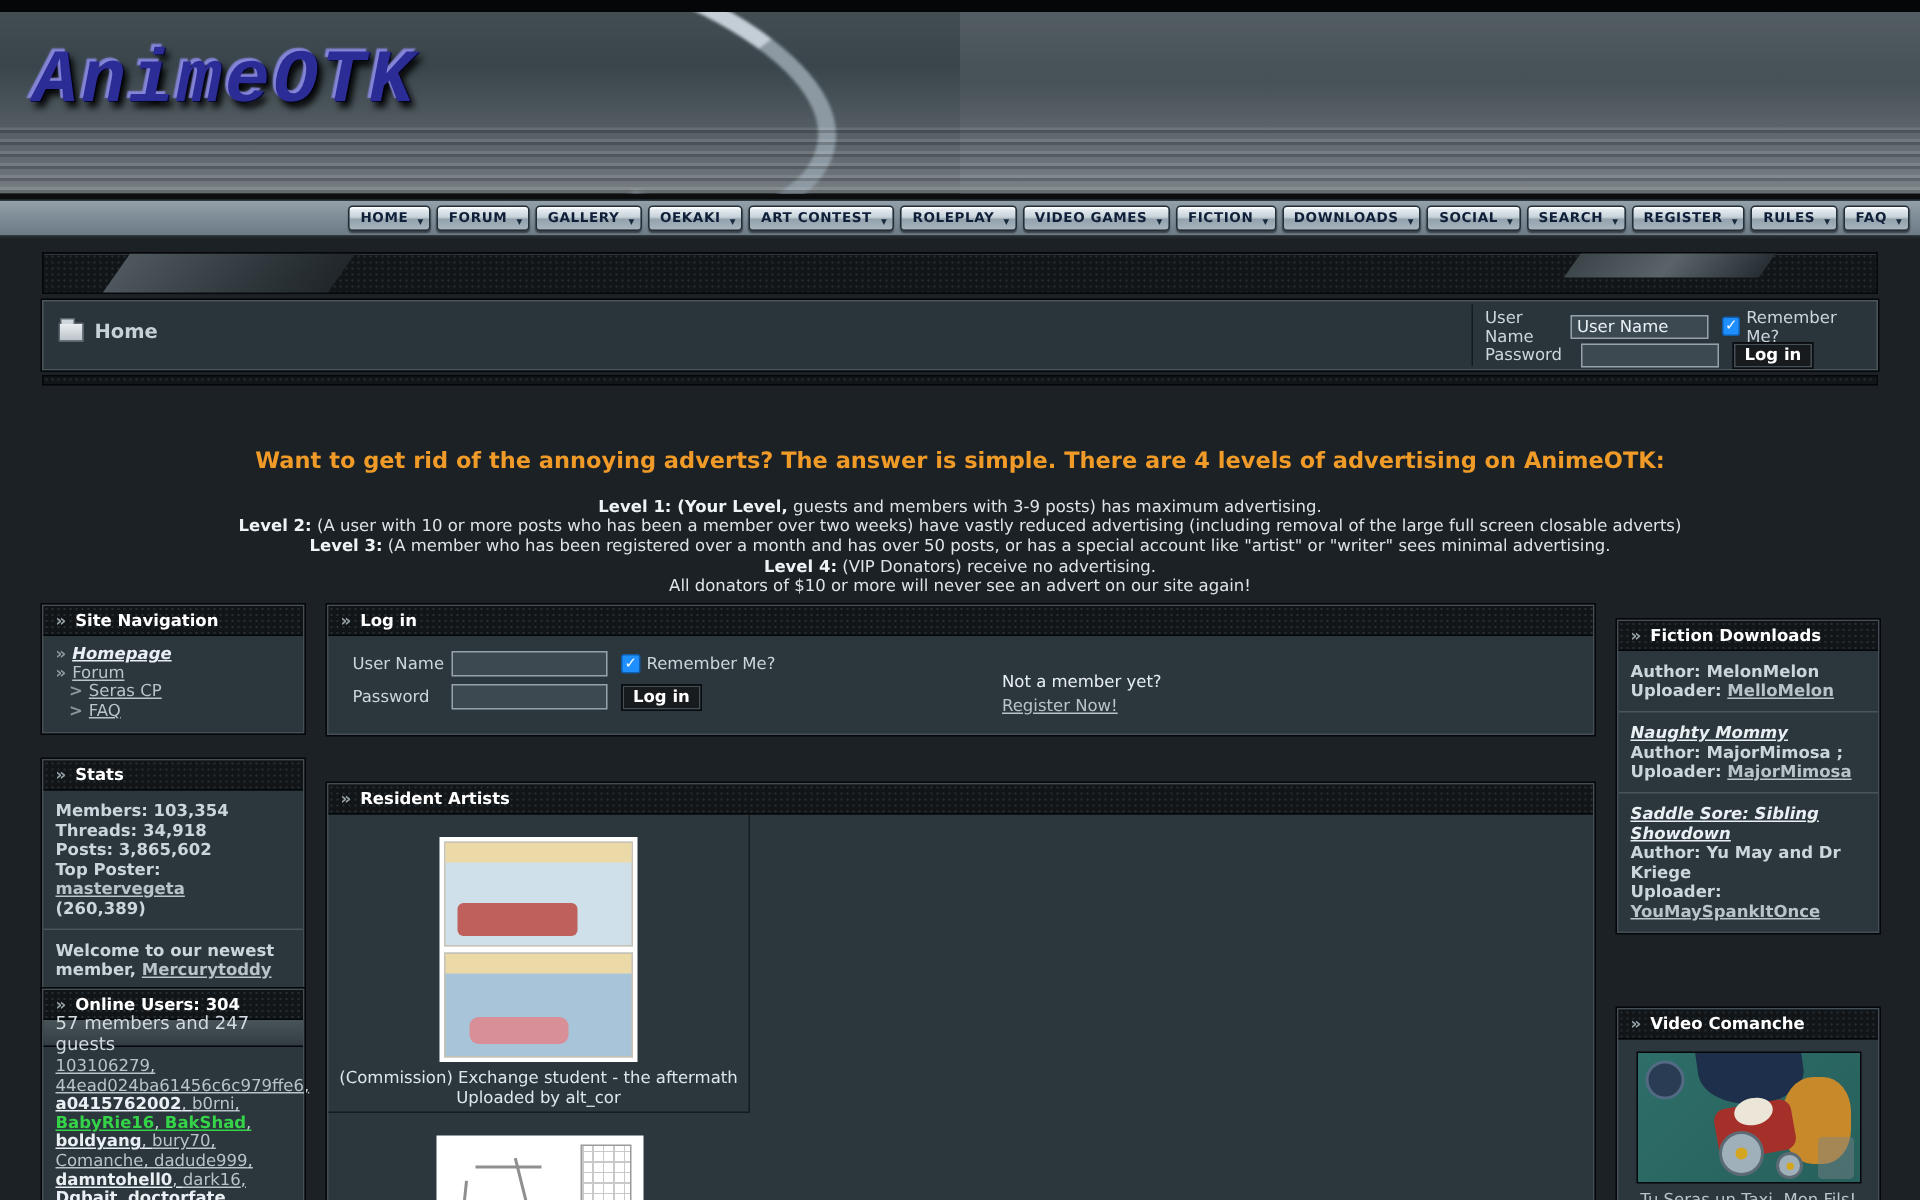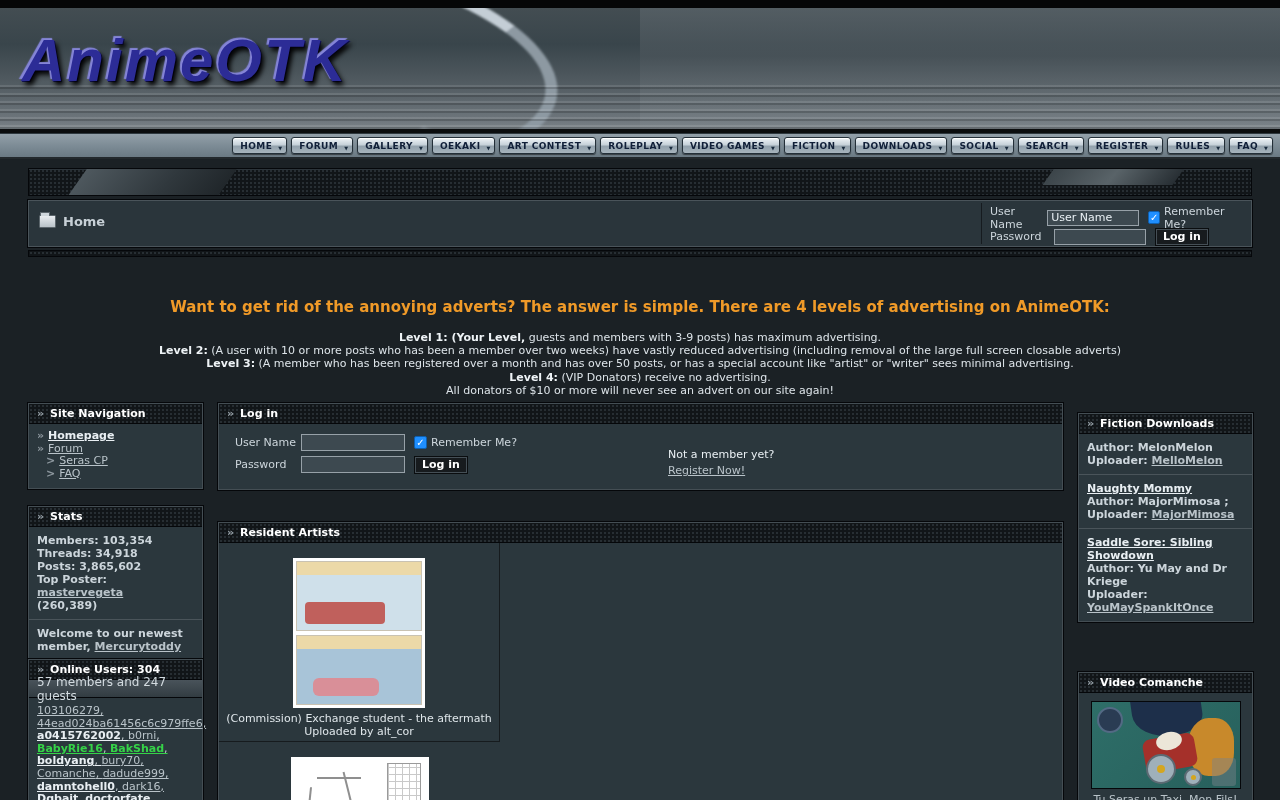--- a/index.html
+++ b/index.html
@@ -14,22 +14,22 @@
             background:linear-gradient(180deg,#434d52 0%,#39454b 30%,#4c565c 55%,#5d666c 75%,#6d757b 92%,#7b8388 100%);
             border-bottom:4px solid #0b0d0e; }
   .banner .shine { position:absolute; right:0; top:0; width:640px; height:100%;
             background:linear-gradient(180deg,#5a646a 0%,#4a545a 40%,#646d73 70%,#7d858b 100%); opacity:.7; }
   .banner .stripes { position:absolute; left:0; bottom:0; width:100%; height:44px;
             background:repeating-linear-gradient(180deg, rgba(255,255,255,.10) 0 2px, rgba(0,0,0,.18) 2px 4px, transparent 4px 8px); }
   .swirl { position:absolute; border-radius:50%; border:12px solid transparent; }
   .sw1 { left:-60px; top:-70px; width:620px; height:230px; border-top-color:#c4ced6; border-right-color:#8d99a2; transform:rotate(8deg); filter:blur(1px); }
   .sw2 { left:-80px; top:0px; width:700px; height:260px; border-bottom-color:#aeb9c1; border-left-color:#78848d; transform:rotate(-6deg); filter:blur(1px); }
   .sw3 { left:380px; top:30px; width:560px; height:150px; border-bottom-color:#9aa5ad; transform:rotate(4deg); filter:blur(1.5px); opacity:.8; }
-  .logo { position:absolute; left:22px; top:18px; font-family:Liberation Sans, sans-serif;
-          font-style:italic; font-weight:bold; font-size:60px; letter-spacing:2px; color:#2c2c96;
+  .logo { position:absolute; left:22px; top:18px; font-family:Liberation Mono, monospace;
+          font-style:italic; font-weight:bold; font-size:50px; letter-spacing:2px; color:#2c2c96;
           text-shadow:-2px -2px 1px #8585d8, 3px 4px 5px #000, 1px 1px 0 #14145a; }
 
   
   .navbar { position:absolute; top:133px; left:0; width:1280px; height:26px;
             background:linear-gradient(180deg,#93a0a9 0%,#7b8a94 55%,#6b7a84 100%);
             border-top:1px solid #2e383e; border-bottom:2px solid #23292d;
             display:flex; justify-content:flex-end; align-items:center; gap:4px; padding-right:7px; }
   .navbtn { height:17px; display:flex; align-items:center; border:1px solid #232f38; border-radius:3px;
             background:linear-gradient(180deg,#f0f5f8 0%,#c6d1d9 45%,#93a2ad 55%,#a7b4bd 100%);
             box-shadow:inset 0 1px 0 #fff, 0 1px 1px rgba(0,0,0,.5); cursor:pointer; }
@@ -74,21 +74,21 @@
             font-size:11px; line-height:13.2px; color:#dde4e9; }
   .levels b { color:#eef3f6; }
 
   
   .panel { position:absolute; background:#2b373d; border:1px solid #444e54; outline:1px solid #05070a; }
   .phead { height:20px; display:flex; align-items:center; padding:0 8px; border-bottom:1px solid #05070a;
            font-size:11px; font-weight:bold; color:#fff; }
   .phead .arr { color:#97a1a8; margin-right:6px; font-weight:bold; }
   .pbody { font-size:11px; color:#c3ccd2; }
   a.lk { color:#b9c3c9; text-decoration:underline; cursor:pointer; }
-  a.lkb { color:#e9eff3; font-weight:bold; text-decoration:underline; cursor:pointer; }
+  a.lkb { color:#e9eff3; font-weight:bold; text-decoration:underline; cursor:pointer;font-style:italic; }
 
   
   .p-sitenav { left:28px; top:403px; width:175px; }
   .p-sitenav .pbody { padding:6px 8px 8px 8px; line-height:12.5px; }
   .p-sitenav .bullet { color:#8d979e; margin-right:4px; font-weight:bold; }
   .p-sitenav .ind { padding-left:9px; }
   .p-stats { left:28px; top:506px; width:175px; }
   .p-stats .sec1 { padding:7px 8px; font-weight:bold; line-height:13px; color:#ccd5db; border-bottom:1px solid #4a545a; }
   .p-stats .sec2 { padding:7px 8px; font-weight:bold; line-height:13px; color:#ccd5db; }
   .p-online { left:28px; top:659px; width:175px; height:200px; }

